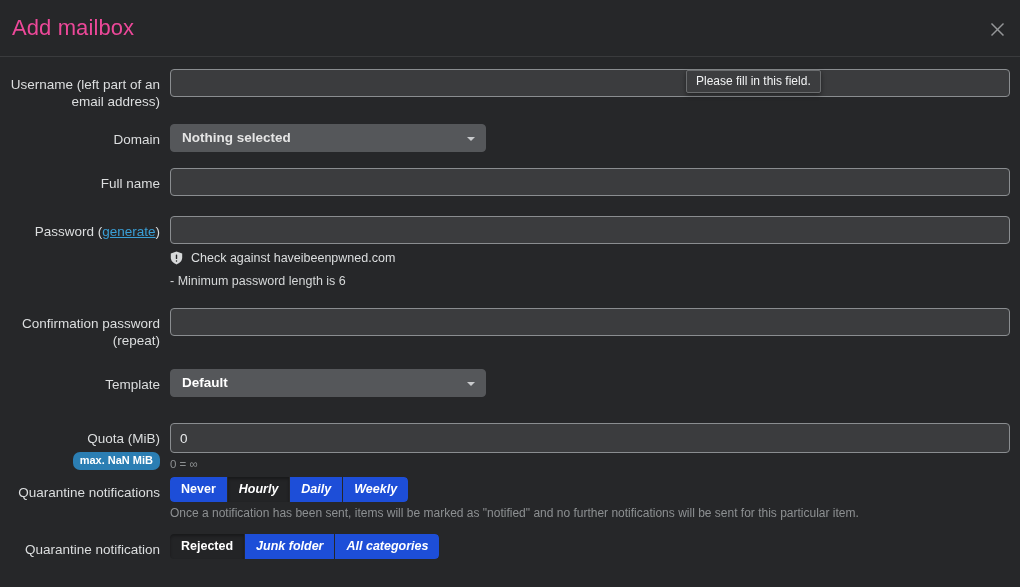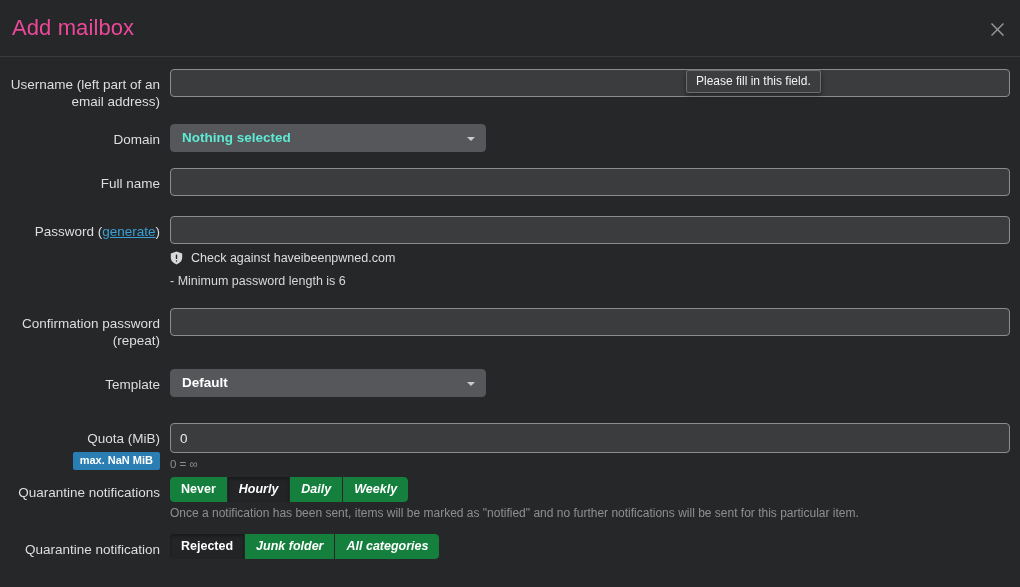--- a/index.html
+++ b/index.html
@@ -94,21 +94,21 @@
     font-size: 13.5px;
     font-weight: bold;
     line-height: 26px;
     padding: 0 24px 0 11px;
     text-align: left;
     cursor: pointer;
     font-family: "Liberation Sans", sans-serif;
     white-space: nowrap;
     overflow: hidden;
   }
-  .dropdown-btn.muted { color: #5eead4; }
+  .dropdown-btn.muted { color: #e5e5e5; }
   .caret {
     position: absolute;
     right: 10px; top: 12px;
     width: 0; height: 0;
     border-left: 4px solid transparent;
     border-right: 4px solid transparent;
     border-top: 4px solid #c9cbcd;
   }
 
   
@@ -157,34 +157,34 @@
   }
   .shield-ico { display: block; }
 
   
   .badge-quota {
     display: inline-block;
     background: #2b7eb3;
     color: #ffffff;
     font-size: 11px;
     font-weight: bold;
-    border-radius: 2px;
+    border-radius: 7px;
     padding: 3px 7px 4px;
     margin-top: 5px;
     line-height: 1;
   }
 
   
   .btn-group {
     display: inline-flex;
     border-radius: 4px;
     overflow: hidden;
   }
   .btn-group .btn {
-    background: #15803d;
+    background: #1d4ed8;
     color: #ffffff;
     font-size: 12.5px;
     font-weight: bold;
     border: none;
     padding: 5px 11px 6px;
     cursor: pointer;
     font-family: "Liberation Sans", sans-serif;
     line-height: 14px;
   }
   .btn-group .btn.active {

